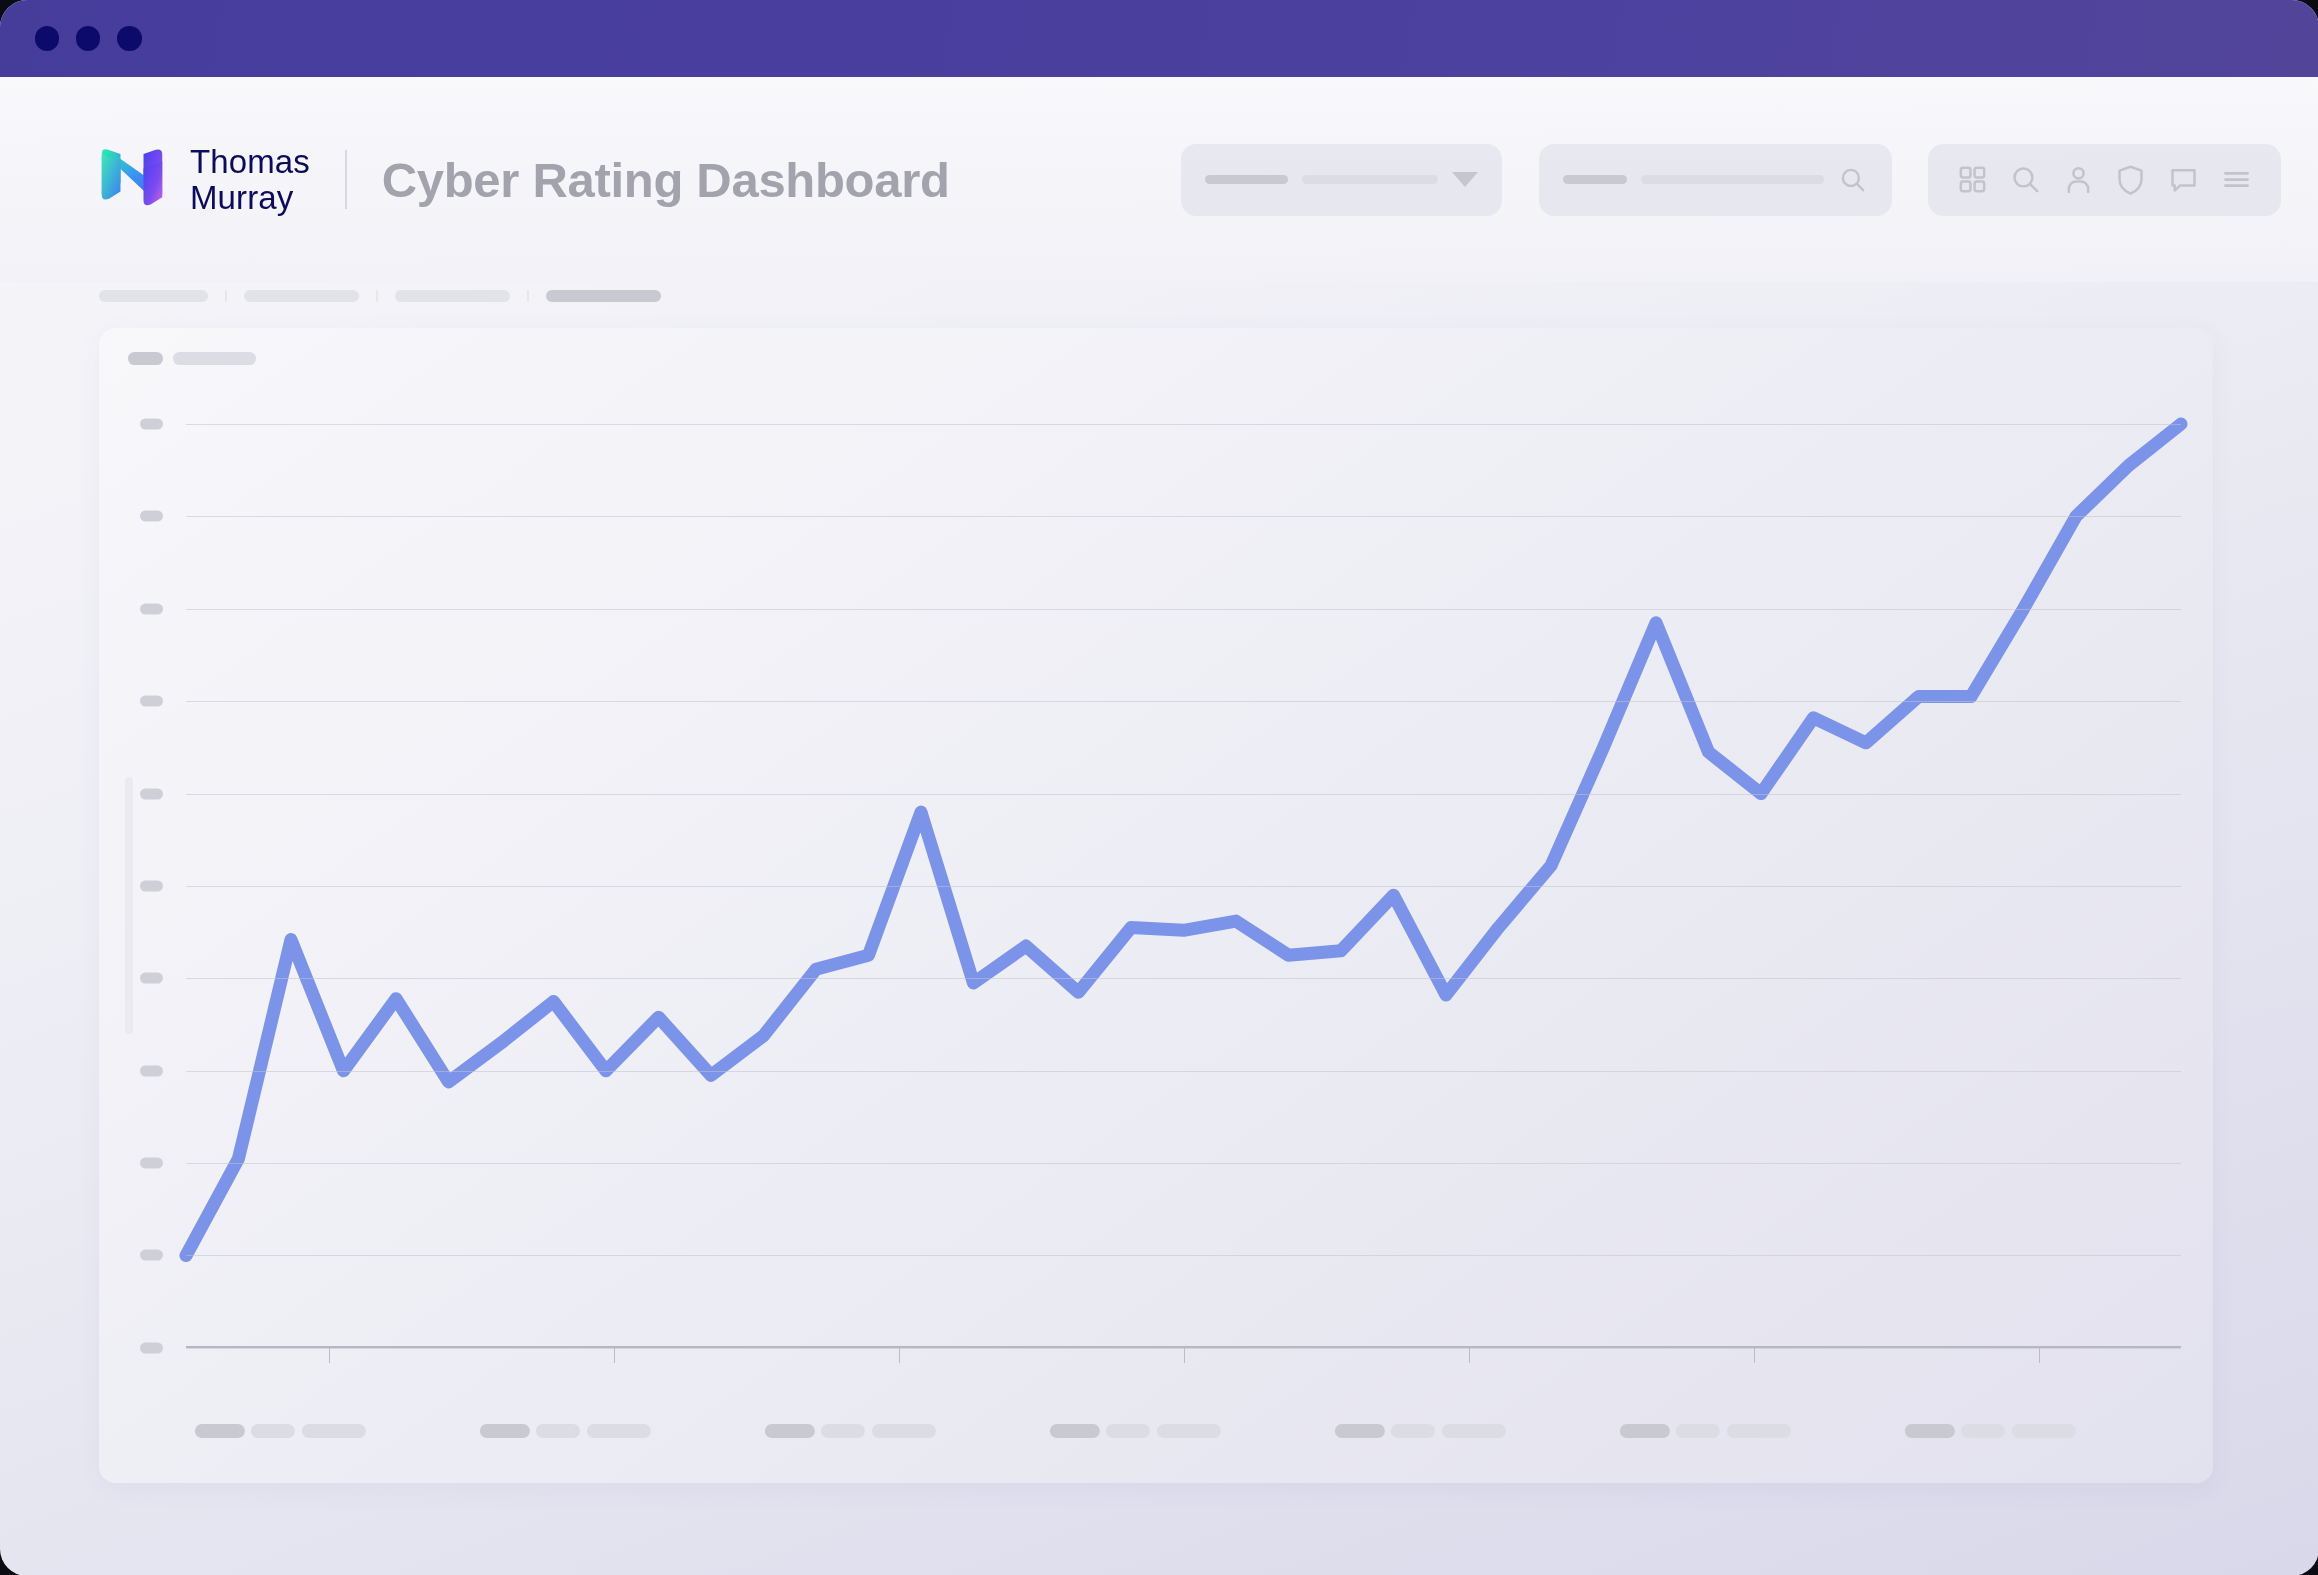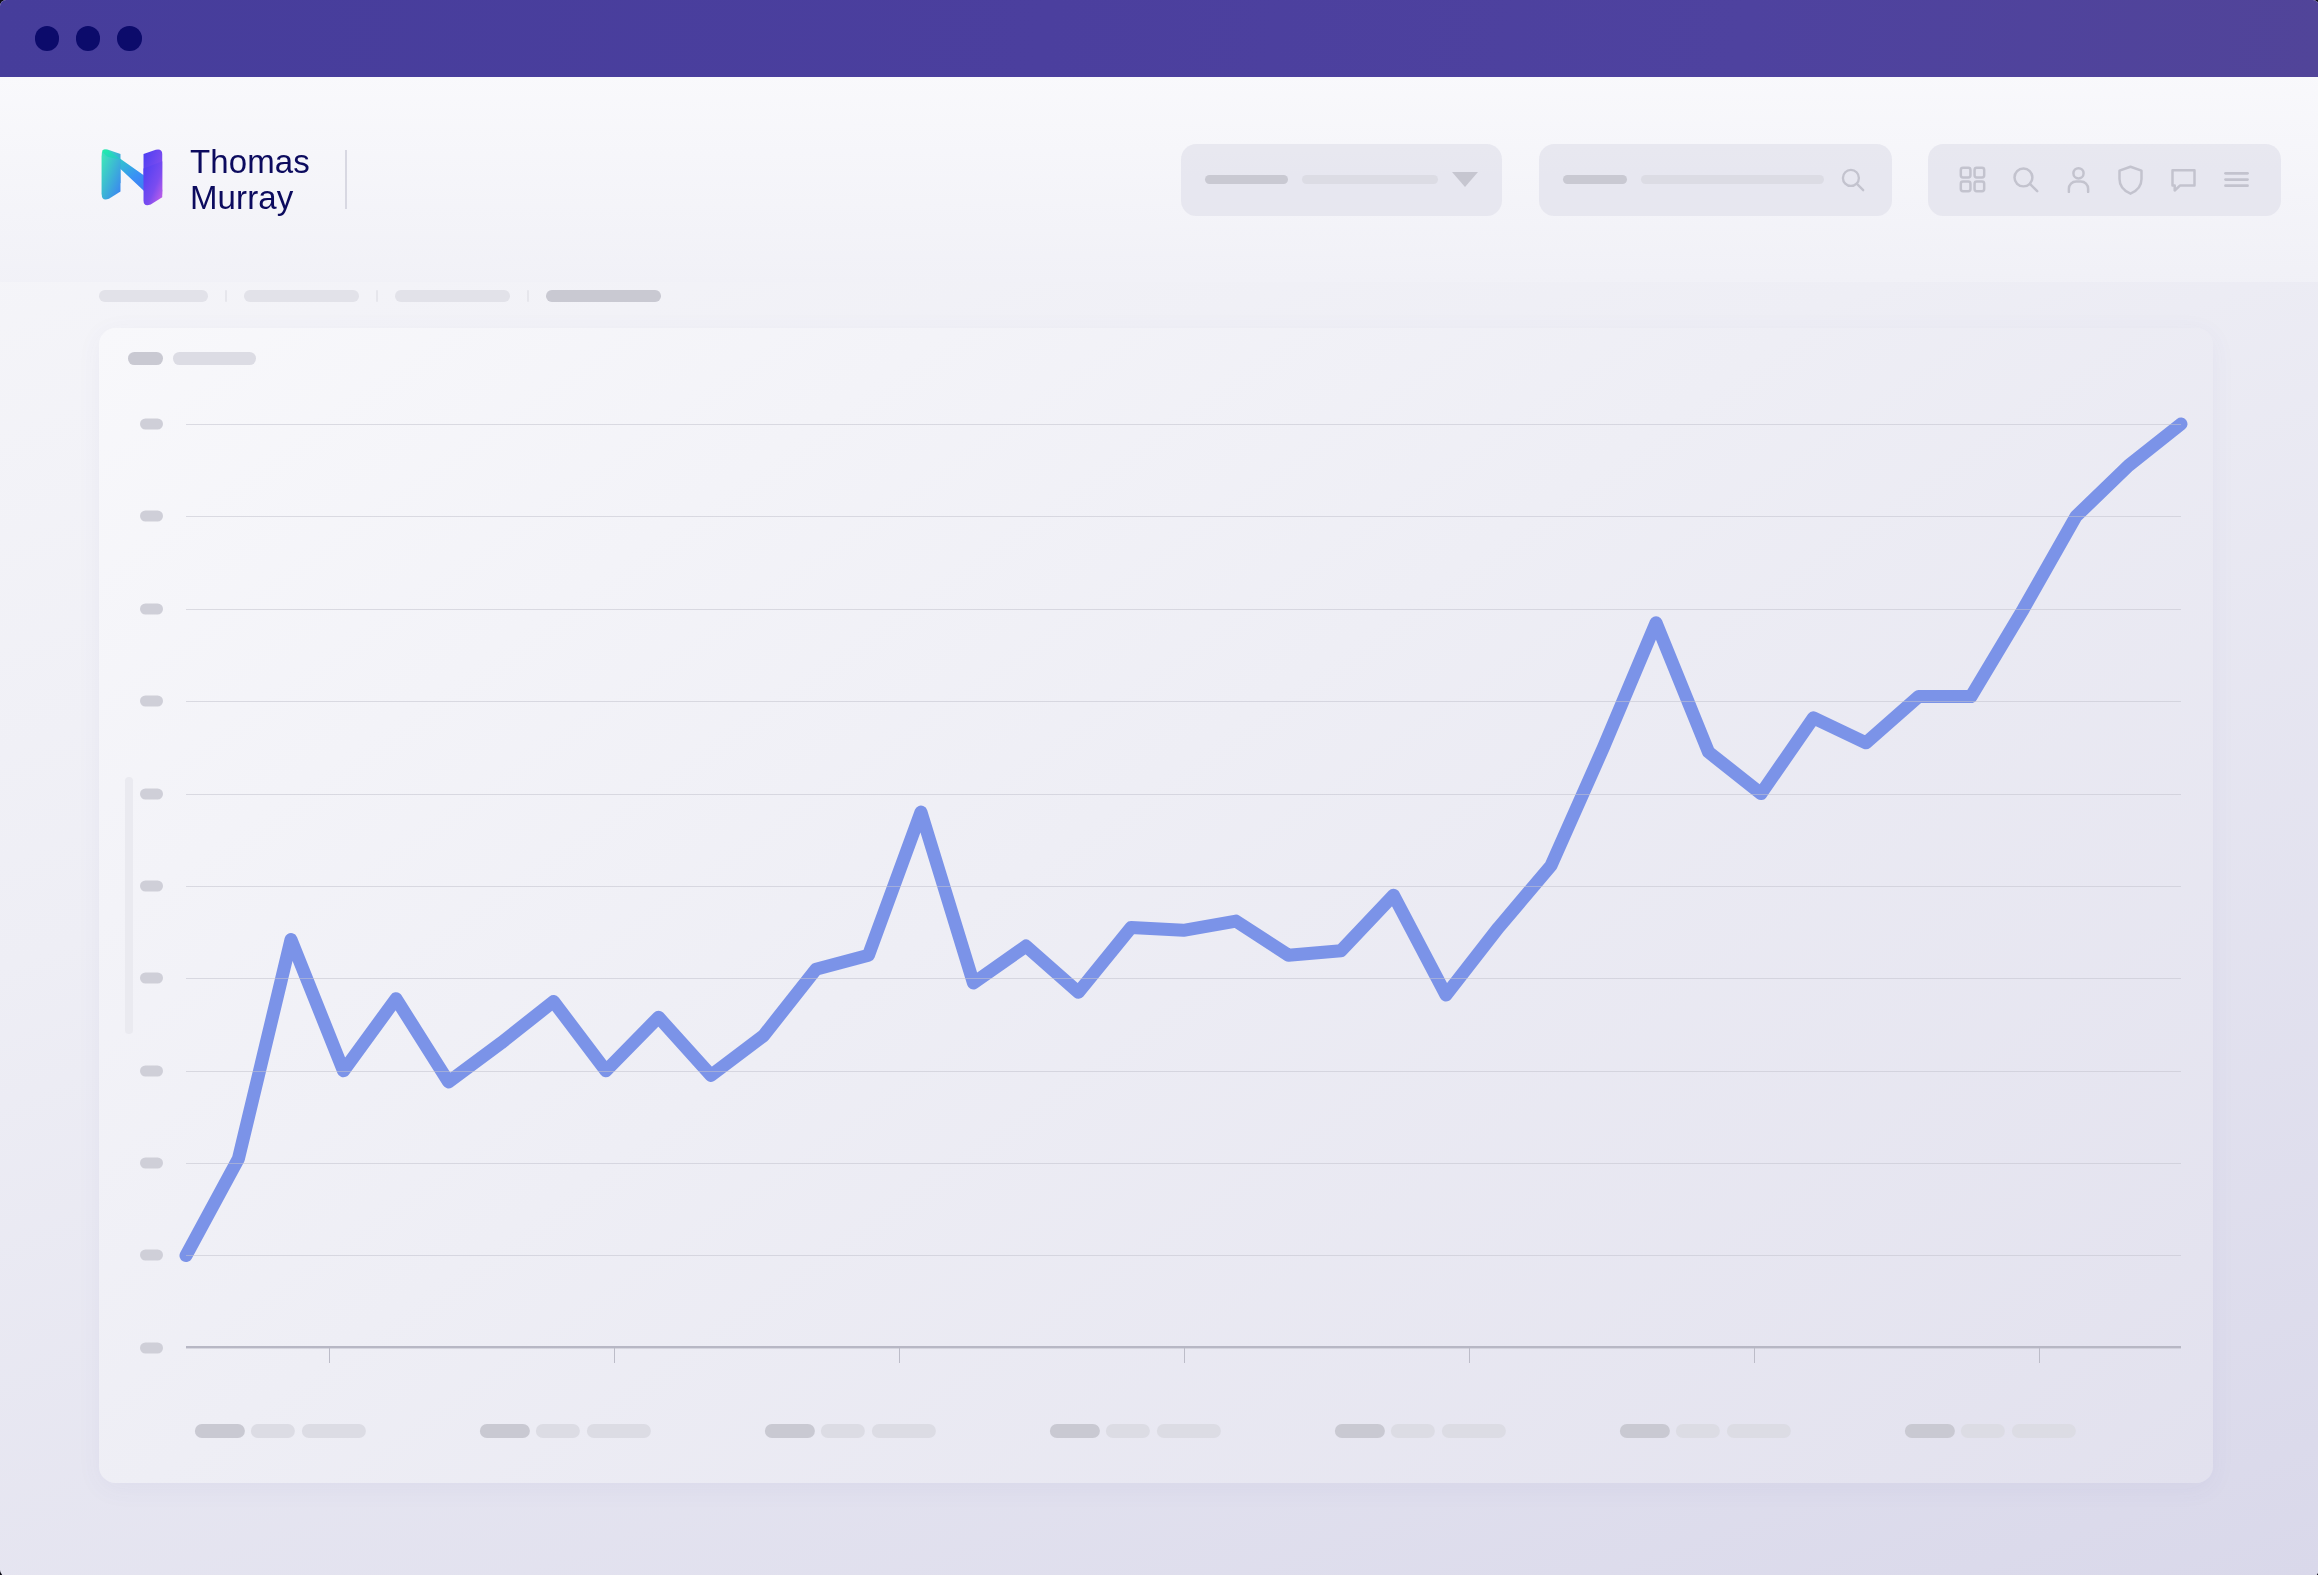--- a/index.html
+++ b/index.html
@@ -20,21 +20,21 @@
     height: 1576px;
     background: #0b0b14;
   }
 
   
   .window {
     position: absolute;
     left: 0; top: 0;
     width: 2319px;
     height: 1576px;
-    border-radius: 6px;
+    border-radius: 27px;
     overflow: hidden;
     background: linear-gradient(160deg, #f7f7fa 0%, #eeeef5 40%, #d9d8ea 100%);
   }
 
   
   .titlebar {
     position: absolute;
     left: 0; top: 0;
     width: 100%;
     height: 77px;
@@ -247,20 +247,21 @@
           <path d="M8 16 L8 70 Q8 80 18 76 L34 66 L34 22 Z" fill="url(#lgC)"></path>
           <path d="M66 34 L66 78 Q66 88 76 84 L92 74 L92 24 Z" fill="url(#lgB)"></path>
         </svg>
       </span>
       <span class="brand-text">Thomas
 Murray</span>
     </div>
 
     <span class="brand-divider"></span>
 
+    <span class="app-title">Cyber Rating Dashboard</span>
 
     <span class="appbar-spacer"></span>
 
     <div class="ctl ctl-dropdown">
       <span class="skel" style="width:83px"></span>
       <span class="skel lite skel-grow"></span>
       <span class="caret"></span>
     </div>
 
     <div class="ctl ctl-search">

